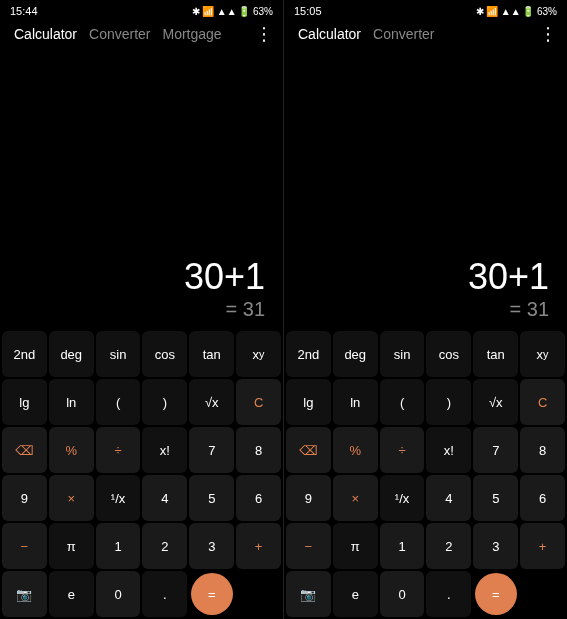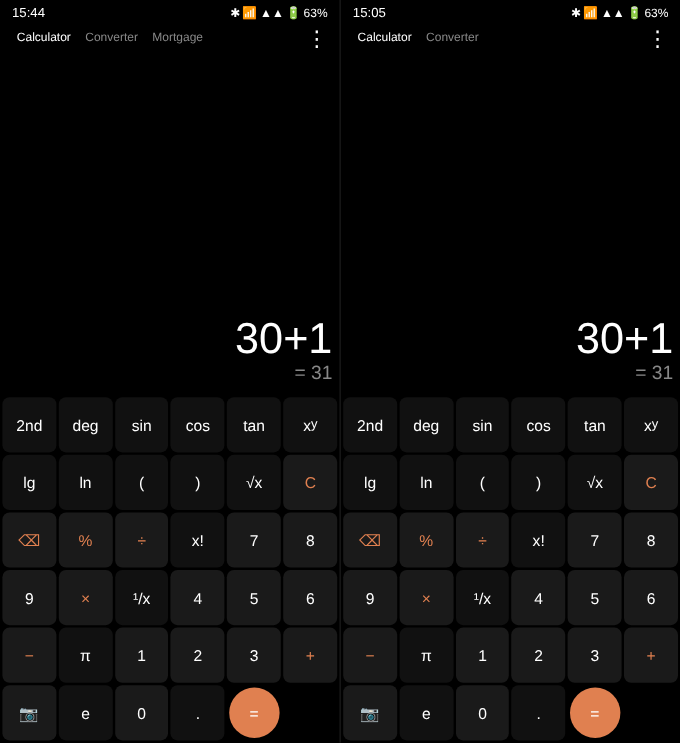--- a/index.html
+++ b/index.html
@@ -42,21 +42,21 @@
 
     .nav-tabs {
       display: flex;
       align-items: center;
       padding: 4px 10px 4px 14px;
       gap: 12px;
       position: relative;
     }
 
     .nav-tab {
-      font-size: 10px;
+      font-size: 14px;
       color: #888;
       cursor: pointer;
     }
 
     .nav-tab.active {
       color: #fff;
       font-weight: 500;
     }
 
     .three-dots {
@@ -68,31 +68,31 @@
       color: #fff;
       cursor: pointer;
     }
 
     .display-area {
       flex: 1;
       display: flex;
       flex-direction: column;
       justify-content: flex-end;
       align-items: flex-end;
-      padding: 10px 6px 8px;
+      padding: 10px 18px 8px;
     }
 
     .display-expression {
       font-size: 36px;
       font-weight: 300;
       color: #fff;
     }
 
     .display-result {
-      font-size: 16px;
+      font-size: 20px;
       color: #888;
     }
 
     .buttons-grid {
       display: grid;
       grid-template-columns: repeat(6, 1fr);
       gap: 2px;
       padding: 2px;
     }
 

